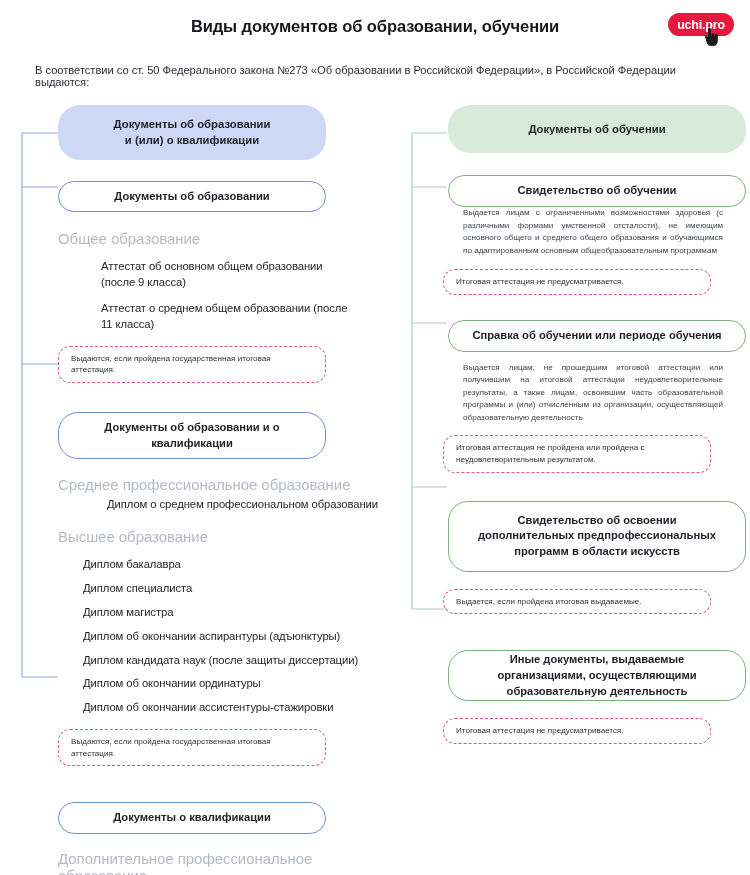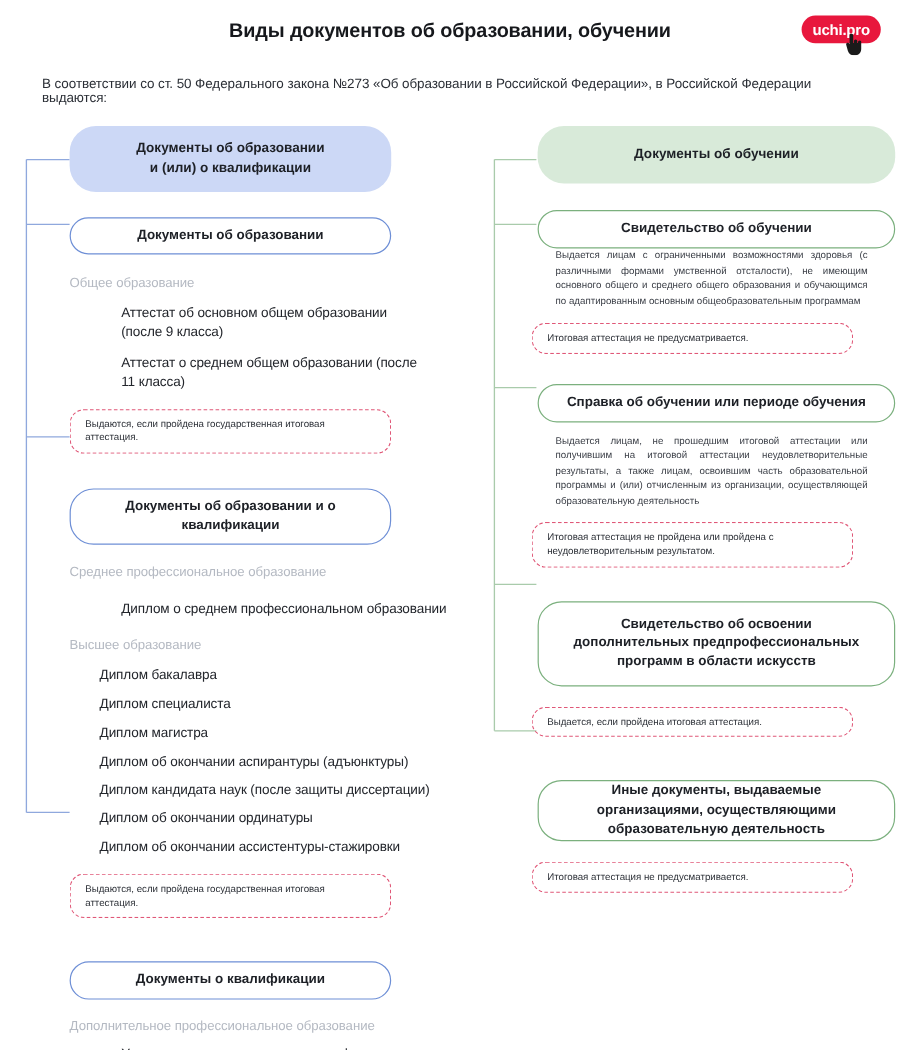--- a/index.html
+++ b/index.html
@@ -106,21 +106,21 @@
     color: #1d2026;
   }
   .col-left .section-pill  { border: 1.1px solid #6e8fd6; }
   .col-right .section-pill {
     border: 1.1px solid #7bb07e;
     width: 298px;
   }
 
   .group-label {
     margin-left: 40px;
-    font-size: 11px;
+    font-size: 15px;
     color: #b4b9c2;
     letter-spacing: -0.05px;
   }
 
   .doc-item {
     margin-left: 65px;
     font-size: 11.3px;
     color: #23262c;
     line-height: 1.4;
     letter-spacing: -0.1px;
@@ -189,21 +189,21 @@
   </div>
 
   <div class="section-pill" style="margin-top:21px;">Документы об образовании</div>
   <div class="group-label" style="margin-top:18px;">Общее образование</div>
   <div class="doc-item indented" style="margin-top:12px; width:250px;">Аттестат об основном общем образовании (после 9 класса)</div>
   <div class="doc-item indented" style="margin-top:10px; width:250px;">Аттестат о среднем общем образовании (после 11 класса)</div>
   <div class="note-box" style="margin-top:13px;">Выдаются, если пройдена государственная итоговая аттестация.</div>
 
   <div class="section-pill" style="margin-top:29px;">Документы об образовании и о квалификации</div>
   <div class="group-label" style="margin-top:17px;">Среднее профессиональное образование</div>
-  <div class="doc-item indented" style="margin-top:18px;">Диплом о среднем профессиональном образовании</div>
+  <div class="doc-item indented" style="margin-top:4px;text-align:right;">Диплом о среднем профессиональном образовании</div>
   <div class="group-label" style="margin-top:15px;">Высшее образование</div>
   <div class="doc-item" style="margin-top:12px;">Диплом бакалавра</div>
   <div class="doc-item" style="margin-top:8px;">Диплом специалиста</div>
   <div class="doc-item" style="margin-top:8px;">Диплом магистра</div>
   <div class="doc-item" style="margin-top:8px;">Диплом об окончании аспирантуры (адъюнктуры)</div>
   <div class="doc-item" style="margin-top:8px;">Диплом кандидата наук (после защиты диссертации)</div>
   <div class="doc-item" style="margin-top:8px;">Диплом об окончании ординатуры</div>
   <div class="doc-item" style="margin-top:8px;">Диплом об окончании ассистентуры-стажировки</div>
   <div class="note-box" style="margin-top:13px;">Выдаются, если пройдена государственная итоговая аттестация.</div>
 
@@ -223,21 +223,21 @@
 
   <div class="section-pill" style="margin-top:25px;">Справка об обучении или периоде обучения</div>
   <div class="desc-text" style="margin-top:10px;">Выдается лицам, не прошедшим итоговой аттестации или получившим на итоговой аттестации неудовлетворительные результаты, а также лицам, освоившим часть образовательной программы и (или) отчисленным из организации, осуществляющей образовательную деятельность</div>
   <div class="note-box" style="margin-top:11px;">Итоговая аттестация не пройдена или пройдена с неудовлетворительным результатом.</div>
 
   <div class="section-pill" style="margin-top:28px; padding:11px 16px;">
     <span class="sp">Свидетельство об освоении</span>
     <span class="sp">дополнительных предпрофессиональных</span>
     <span class="sp">программ в области искусств</span>
   </div>
-  <div class="note-box" style="margin-top:17px;">Выдается, если пройдена итоговая аттестация.</div>
+  <div class="note-box" style="margin-top:17px;">Выдается, если пройдена итоговая выдаваемые.</div>
 
   <div class="section-pill" style="margin-top:36px; padding:1px 16px;">
     <span class="sp">Иные документы, выдаваемые</span>
     <span class="sp">организациями, осуществляющими</span>
     <span class="sp">образовательную деятельность</span>
   </div>
   <div class="note-box" style="margin-top:17px;">Итоговая аттестация не предусматривается.</div>
 
 </div>
 

